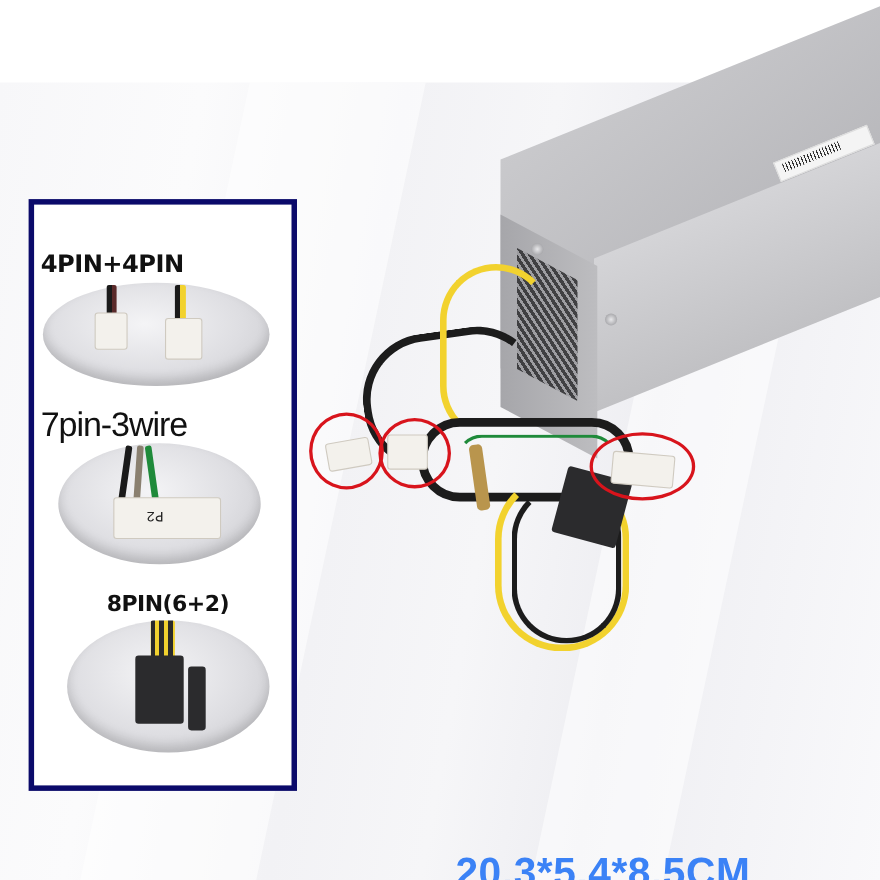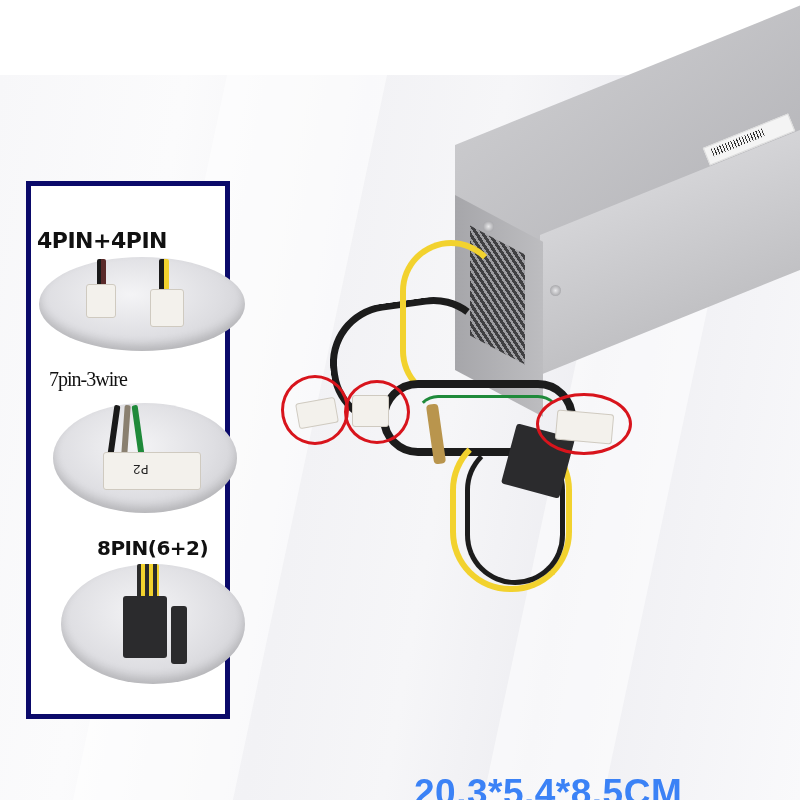--- a/index.html
+++ b/index.html
@@ -2,24 +2,24 @@
 <html><head>
 <meta charset="utf-8">
 <style>
   html,body{margin:0;padding:0;}
   body{width:800px;height:800px;position:relative;overflow:hidden;background:#ffffff;font-family:"Liberation Sans",sans-serif;}
   .top-white{position:absolute;left:0;top:0;width:800px;height:75px;background:#ffffff;}
   .bg{position:absolute;left:0;top:75px;width:800px;height:725px;
       background:linear-gradient(100deg,#f7f7f9 0%,#fbfbfc 20%,#f2f2f5 40%,#f6f6f8 55%,#eeeef2 70%,#f9f9fb 100%);}
   .sheen{position:absolute;top:75px;width:160px;height:725px;background:rgba(255,255,255,0.55);transform:skewX(-12deg);}
   
-  .panel{position:absolute;left:26px;top:181px;width:204px;height:538px;border:5px solid #0b0a6a;background:#ffffff;box-sizing:border-box;}
+  .panel{position:absolute;left:26px;top:181px;width:244px;height:538px;border:5px solid #0b0a6a;background:#ffffff;box-sizing:border-box;}
   .lbl{position:absolute;color:#111;white-space:nowrap;}
   .lbl1{left:6px;top:42px;font-size:22px;font-weight:bold;font-family:"DejaVu Sans",sans-serif;letter-spacing:-0.5px;}
-  .lbl2{left:18px;top:182px;font-size:20px;font-family:Liberation Serif, serif;letter-spacing:-1px;}
+  .lbl2{left:6px;top:182px;font-size:31px;font-family:Liberation Sans, sans-serif;letter-spacing:-1px;}
   .lbl3{left:66px;top:350px;font-size:20px;font-weight:bold;font-family:"DejaVu Sans",sans-serif;letter-spacing:-0.5px;}
   .disc{position:absolute;border-radius:50%;
         background:radial-gradient(ellipse at 45% 40%,#f4f4f6 0%,#dedee2 55%,#c6c6ca 100%);
         box-shadow:inset 0 -6px 10px rgba(0,0,0,0.15);}
   .d1{left:8px;top:71px;width:206px;height:94px;}
   .d2{left:22px;top:217px;width:184px;height:110px;}
   .d3{left:30px;top:378px;width:184px;height:120px;}
   .wire{position:absolute;border-radius:2px;}
   .conn-white{position:absolute;background:#f3f1ec;border:1px solid #cfcac0;border-radius:3px;}
   .conn-black{position:absolute;background:#2b2b2d;border-radius:3px;}

